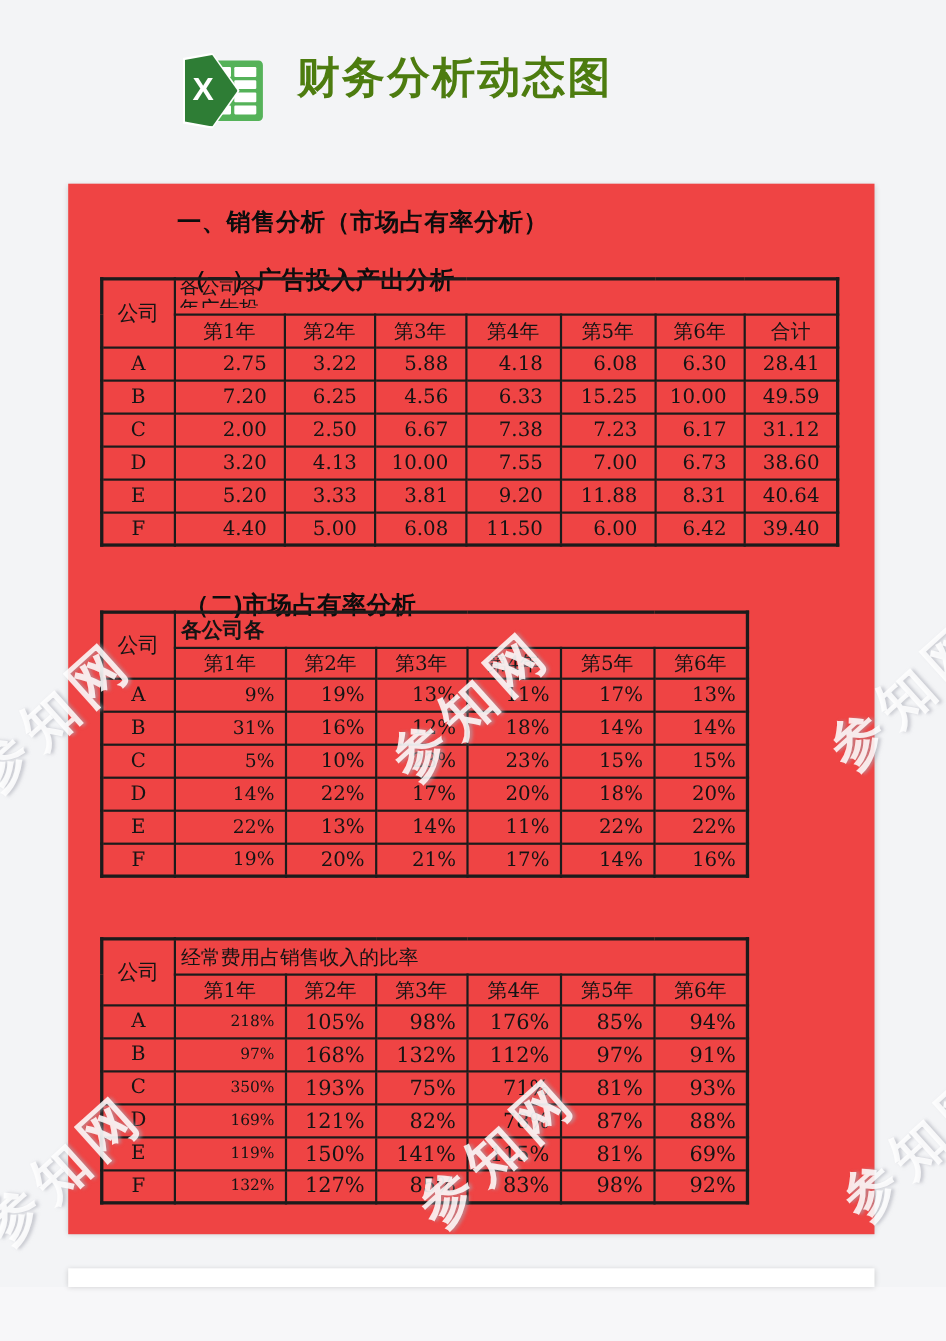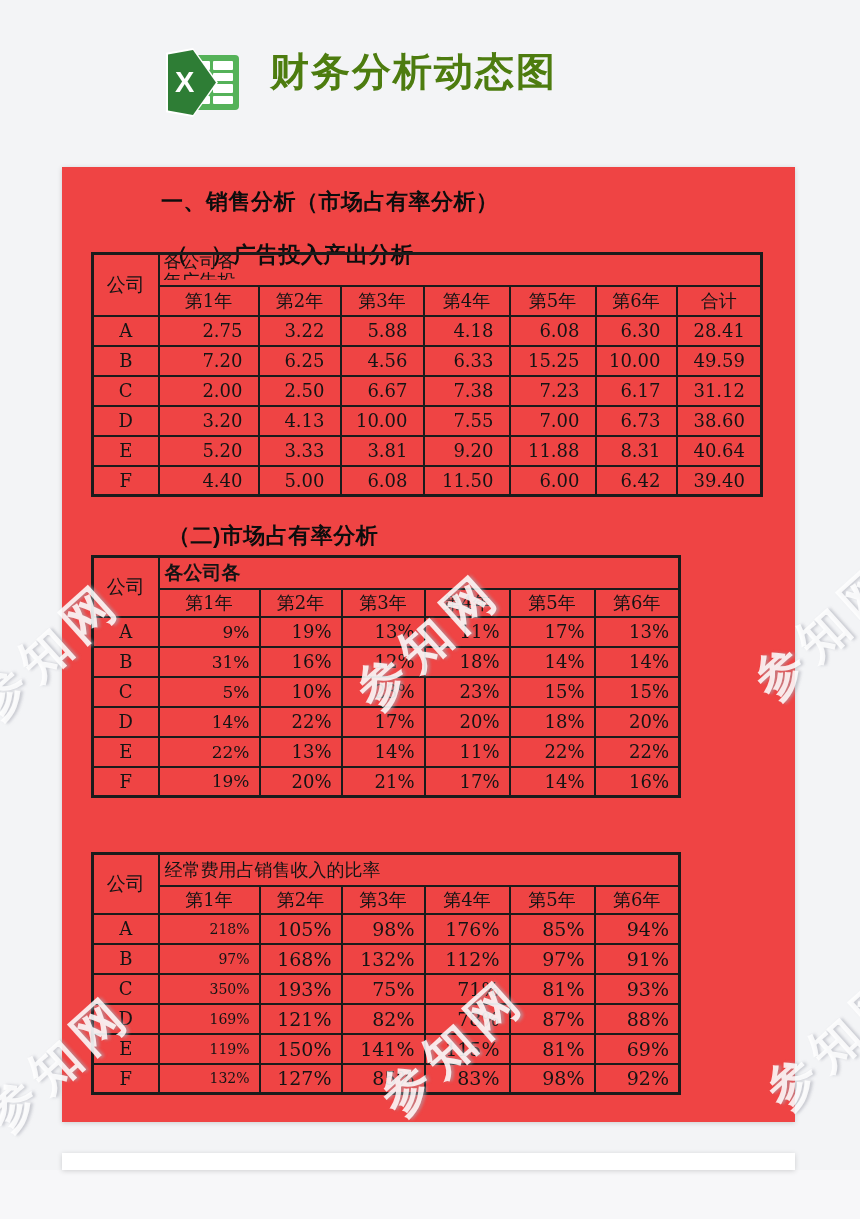--- a/index.html
+++ b/index.html
@@ -30,21 +30,21 @@
   
   .page{position:absolute;left:62px;top:167px;width:733px;height:955px;background:#ef4444;
     box-shadow:0 1px 5px rgba(0,0,0,0.16);z-index:1;}
   .page2{position:absolute;left:62px;top:1153px;width:733px;height:17px;background:#fff;
     box-shadow:0 1px 5px rgba(0,0,0,0.16);z-index:1;}
   .belowarea{position:absolute;left:0;top:1170px;width:860px;height:49px;background:#f7f7f9;z-index:0;}
   
   .ph{position:absolute;font-weight:700;color:#0d0d0d;font-size:22px;letter-spacing:0.5px;white-space:nowrap;}
   .h1{left:99px;top:20px;}
   .h2{left:104px;top:73px;}
-  .h3{left:106px;top:354px;}
+  .h3{left:106px;top:368px;}
   .h4{left:28px;top:646px;}
   
   table.xl{border-collapse:collapse;position:absolute;table-layout:fixed;
     font-family:"DejaVu Serif","Liberation Serif",serif;color:#141414;
     border:3px solid #1b1b1b;}
   table.xl th,table.xl td{border:2px solid #1b1b1b;padding:0;overflow:hidden;}
   table.xl th{font-weight:400;}
   .t1{left:29px;top:85px;}
   .t2{left:29px;top:388px;}
   .t3{left:29px;top:685px;}

